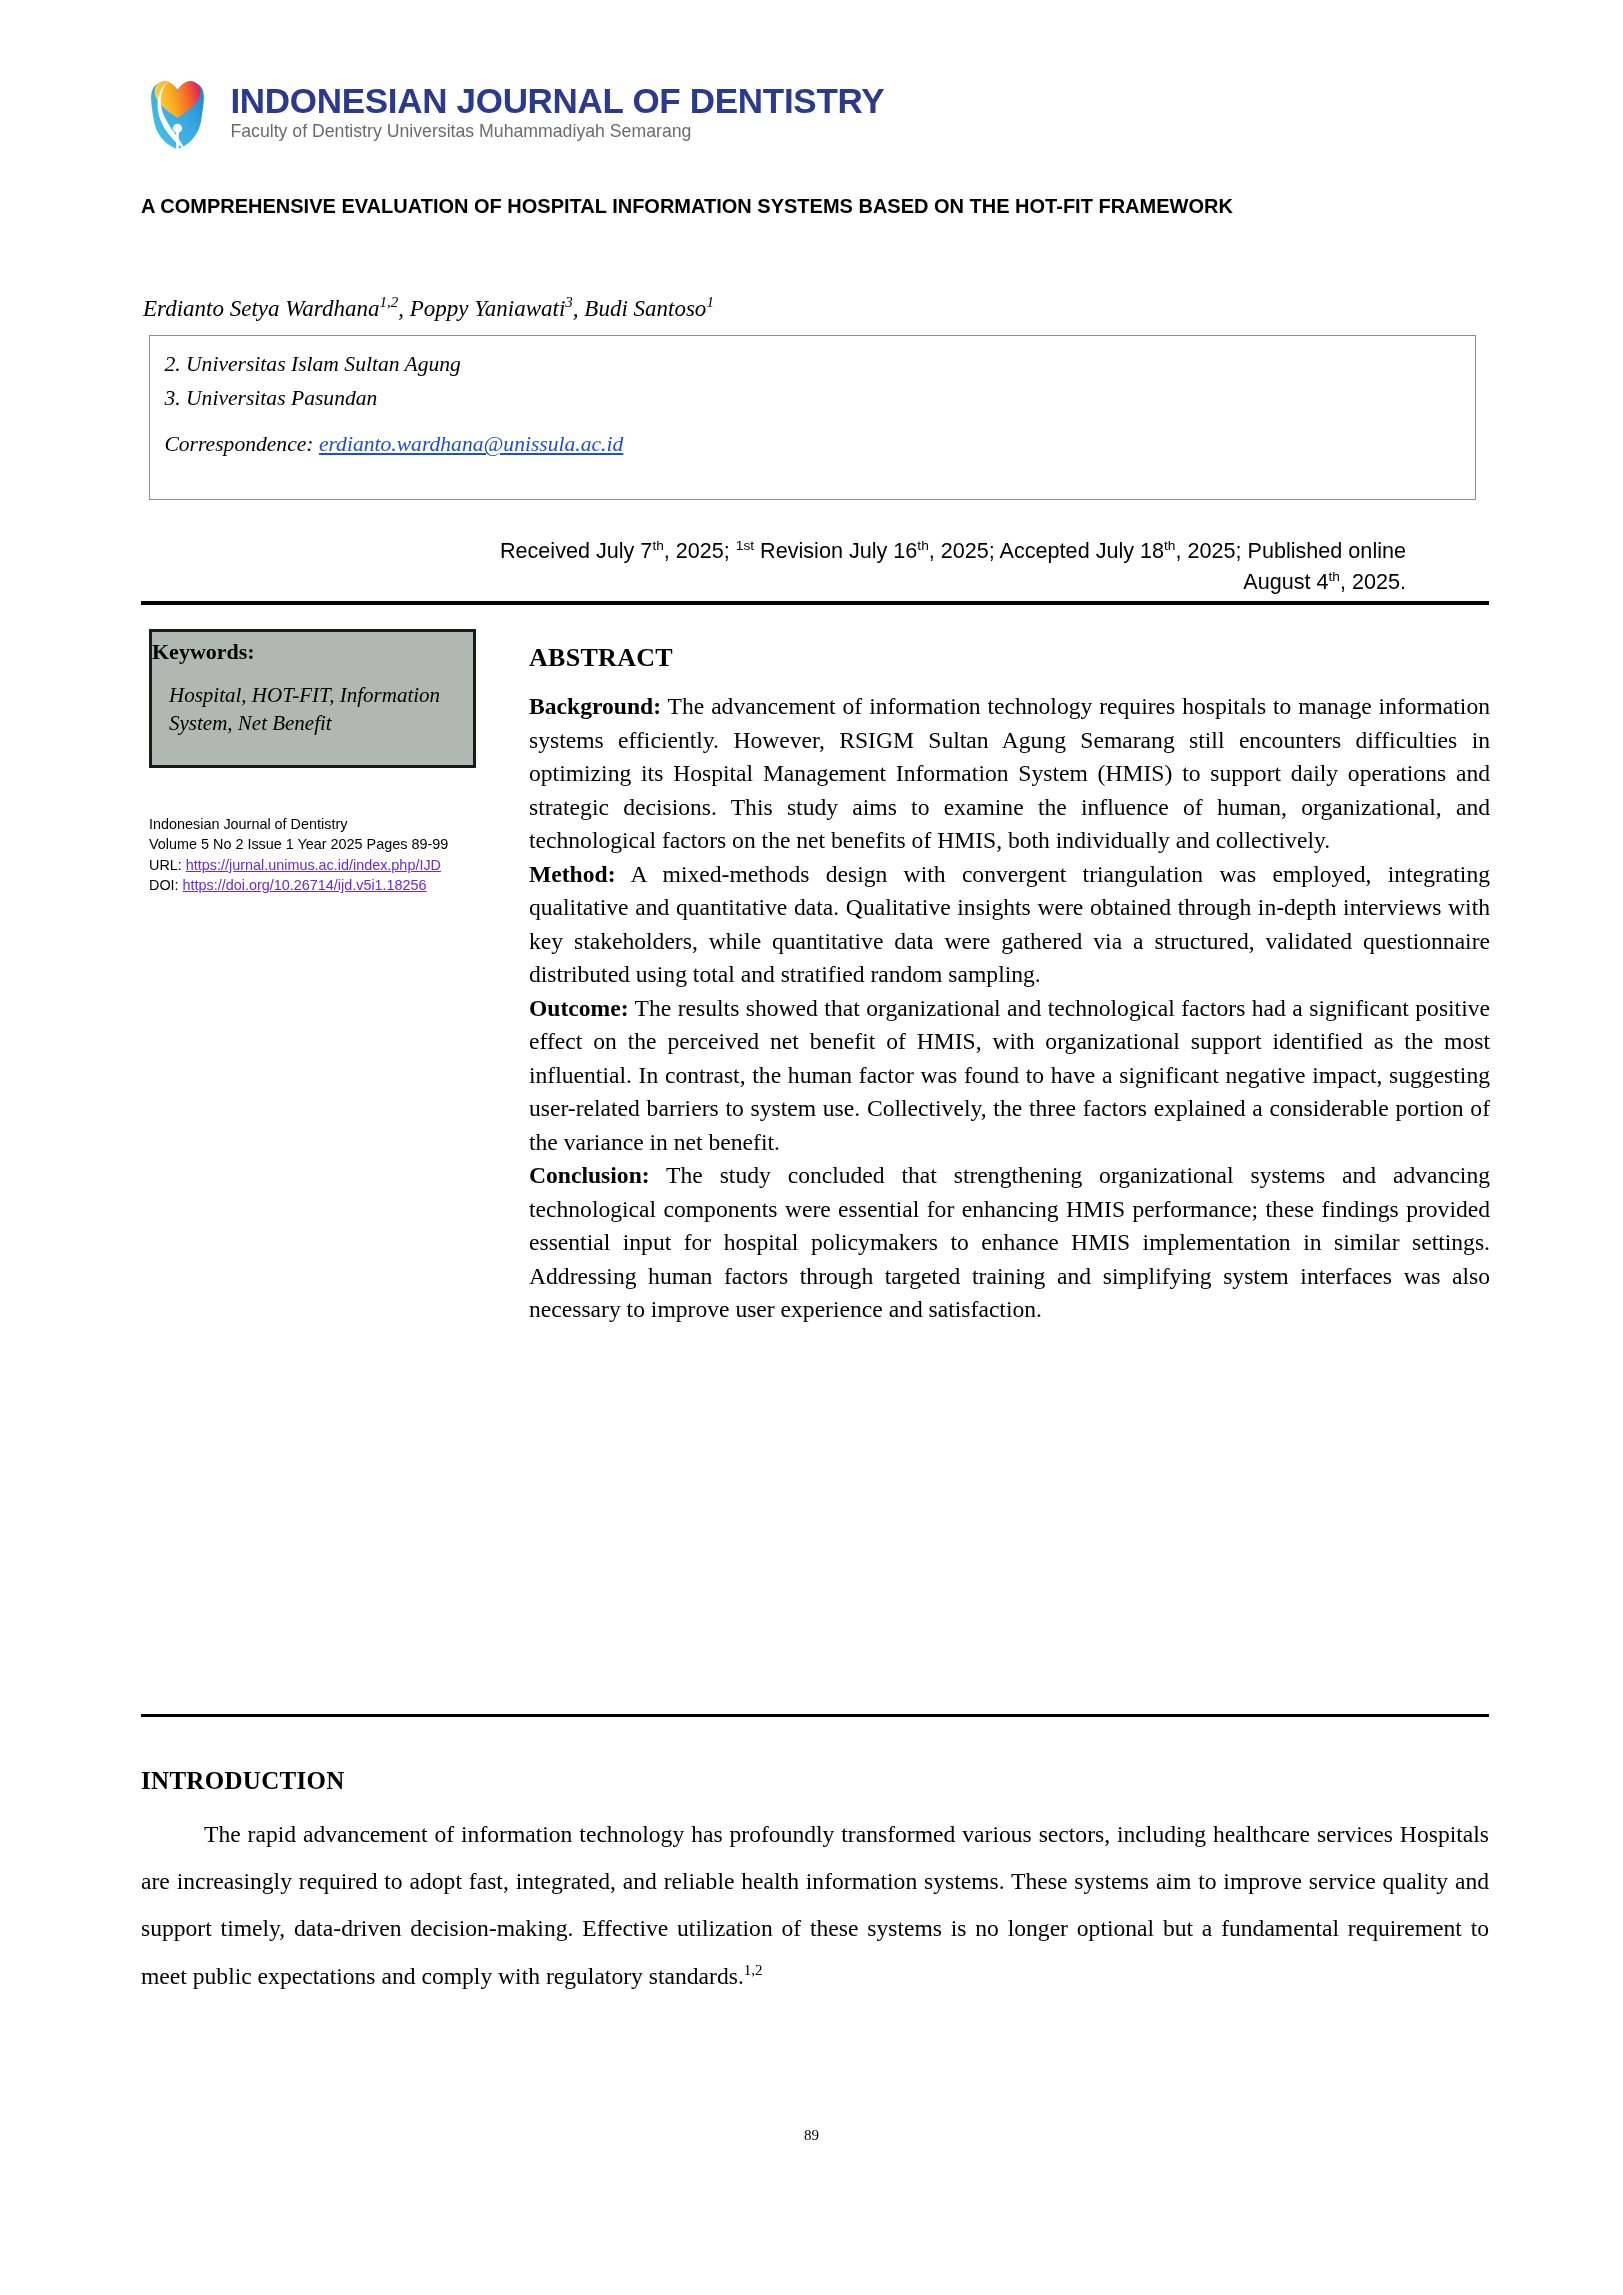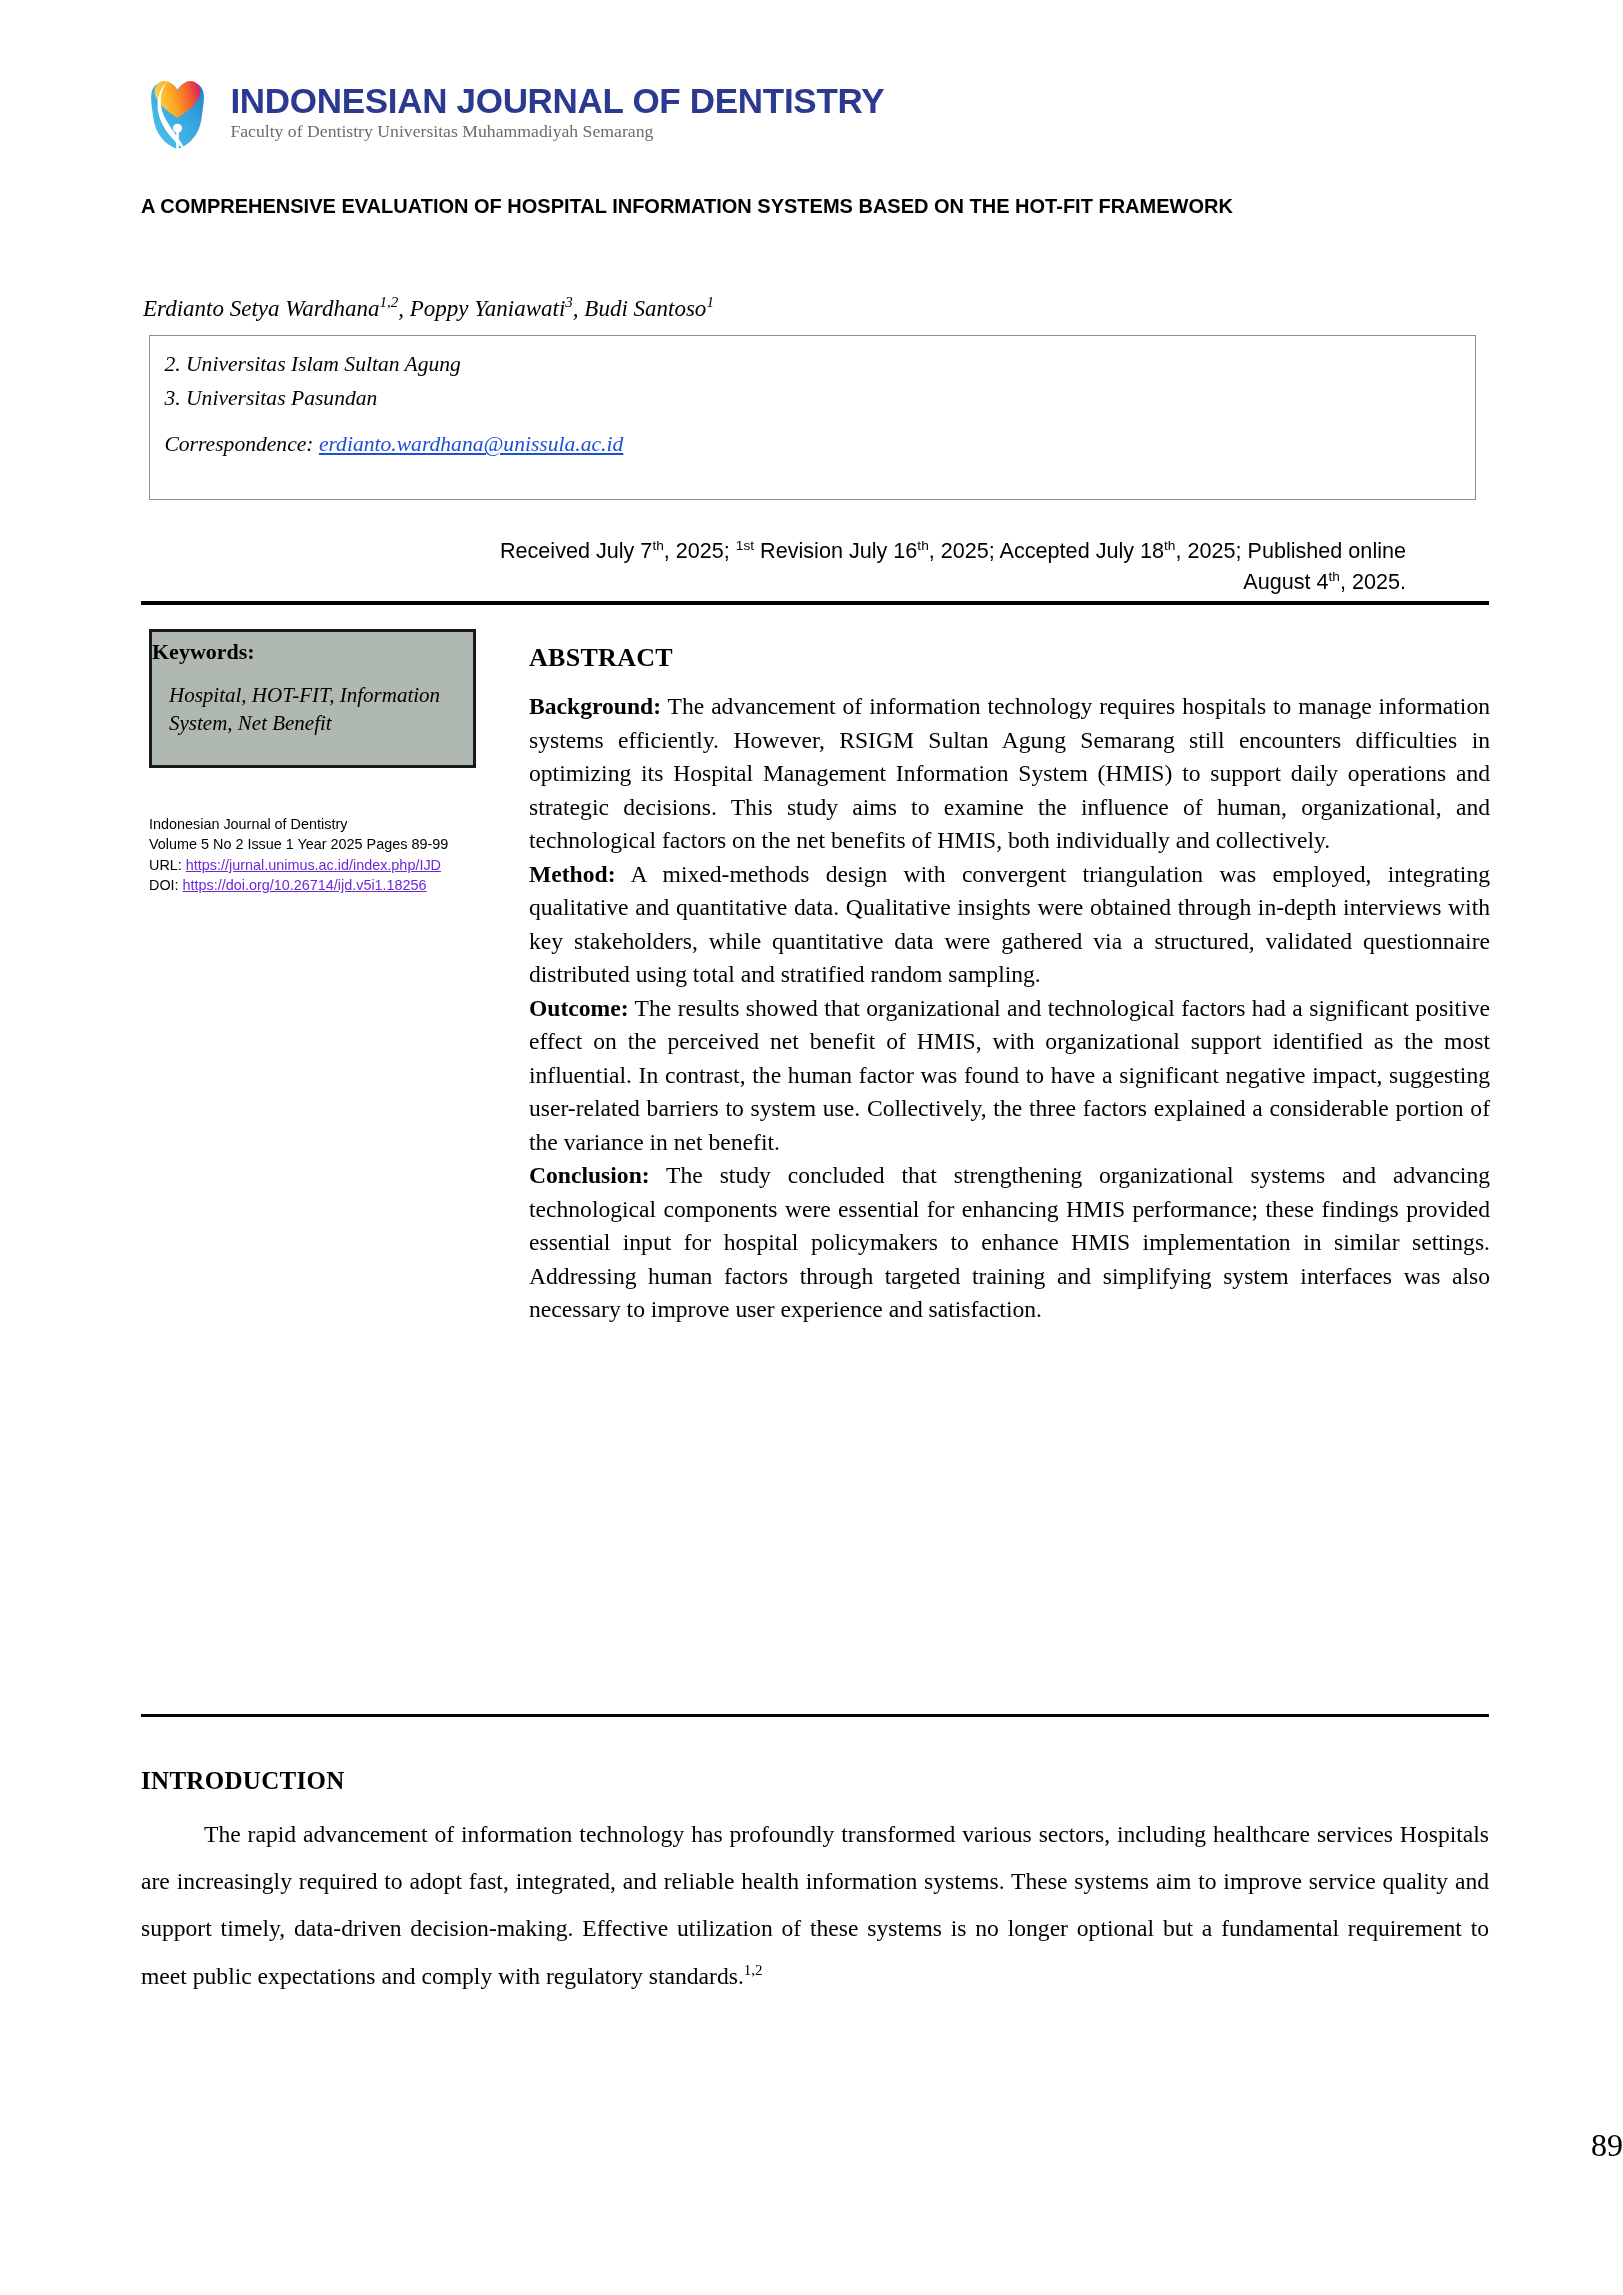--- a/index.html
+++ b/index.html
@@ -51,21 +51,21 @@
   }
   .logo-title {
     font-family: "Liberation Sans", sans-serif;
     font-weight: bold;
     font-size: 35px;
     letter-spacing: -0.3px;
     color: #2b3a8f;
     white-space: nowrap;
   }
   .logo-sub {
-    font-family: Liberation Serif, serif;
+    font-family: Liberation Sans, sans-serif;
     font-size: 17.7px;
     color: #6b6b6b;
     margin-top: 5px;
     white-space: nowrap;
   }
 
   
   .article-title {
     position: absolute;
     left: 141px;
@@ -243,23 +243,23 @@
     text-indent: 63px;
   }
   .intro-body sup { font-size: 15px; vertical-align: super; }
 
   
   .page-number {
     position: absolute;
     left: 0;
     top: 2127px;
     width: 1623px;
-    text-align: right;
-    font-family: "Liberation Serif", serif;
-    font-size: 32px;
+    text-align: center;
+    font-family: "Liberation Serif", serif;
+    font-size: 15px;
   }
 </style>
 </head>
 <body>
 
 <div class="page">
 
   <div class="masthead">
     <div class="logo-mark">
       <svg width="77" height="80" viewBox="0 0 118 122" xmlns="http://www.w3.org/2000/svg">

